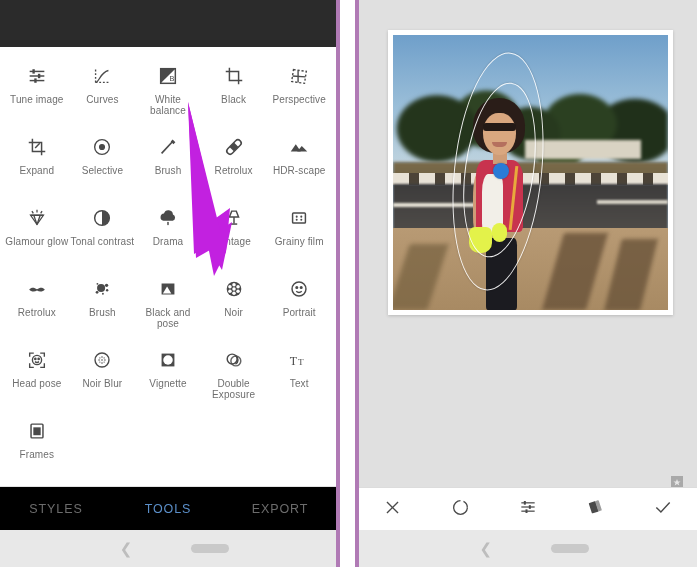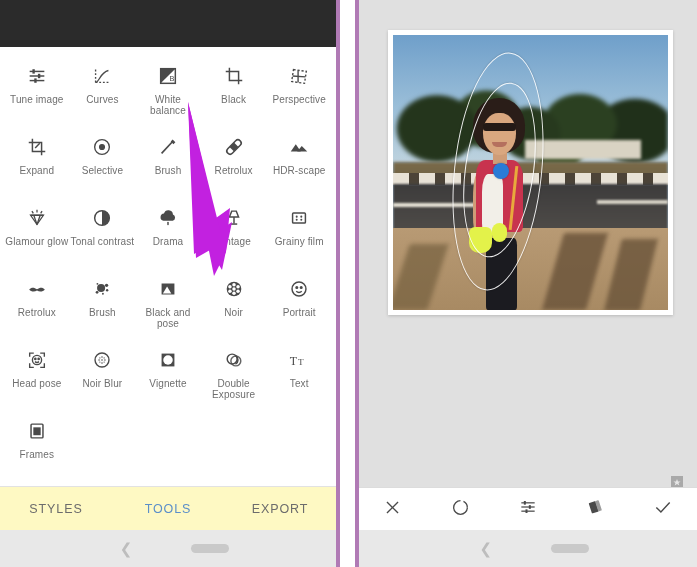--- a/index.html
+++ b/index.html
@@ -41,21 +41,21 @@
   }
   .tool .ic svg { display:block; }
   .tool .lbl {
     font-size: 10px; color: #6f6f6f; text-align: center; line-height: 11px;
     letter-spacing: .1px; max-width: 64px;
   }
 
   
   .tabbar {
     position: absolute; left: 0; bottom: 37px; width: 336px; height: 44px;
-    background: #fef9c3; border-top: 1px solid #e2e2e2;
+    background: #000000; border-top: 1px solid #e2e2e2;
     display: flex; align-items: center;
   }
   .tabbar .tab {
     flex: 1; text-align: center; font-size: 12.5px; letter-spacing: .9px;
     color: #6c6c6c; cursor: pointer;
   }
   .tabbar .tab.active { color: #5b8fc9; }
 
   .navbar {
     position: absolute; left: 0; bottom: 0; width: 336px; height: 37px;

